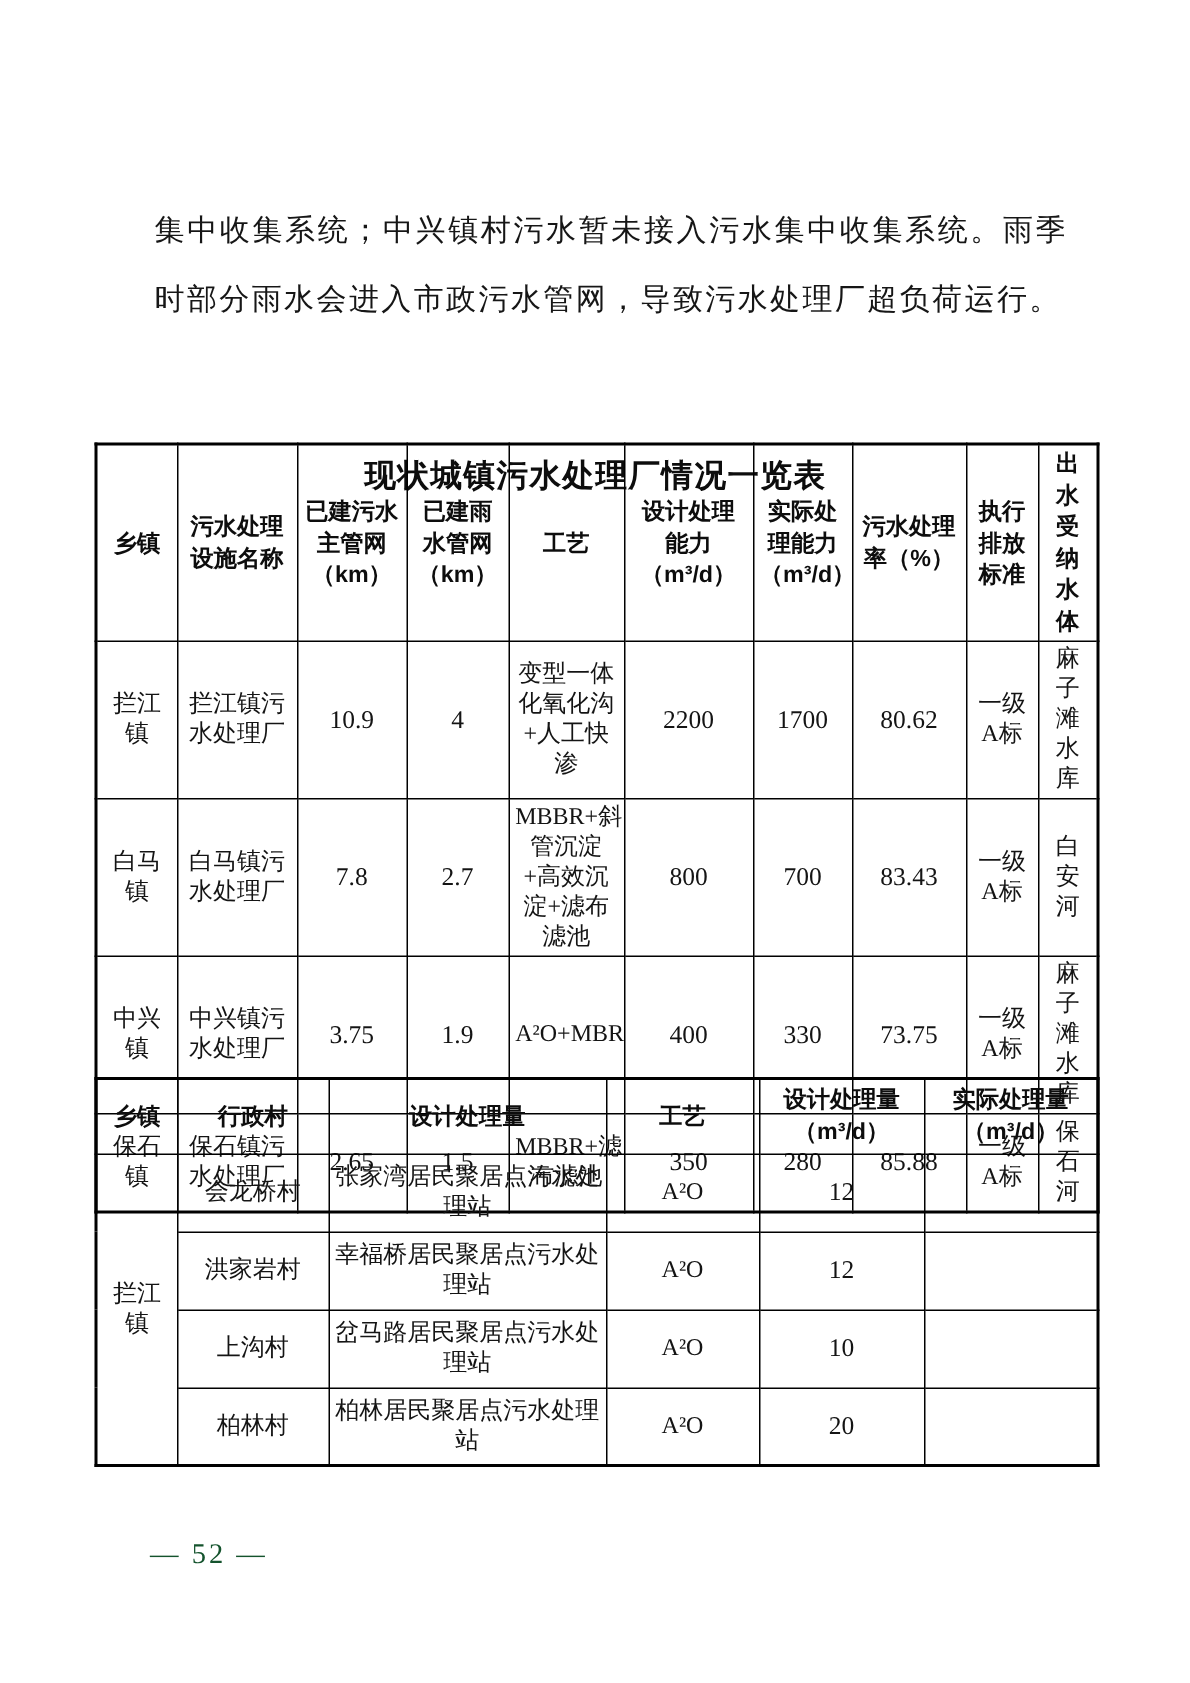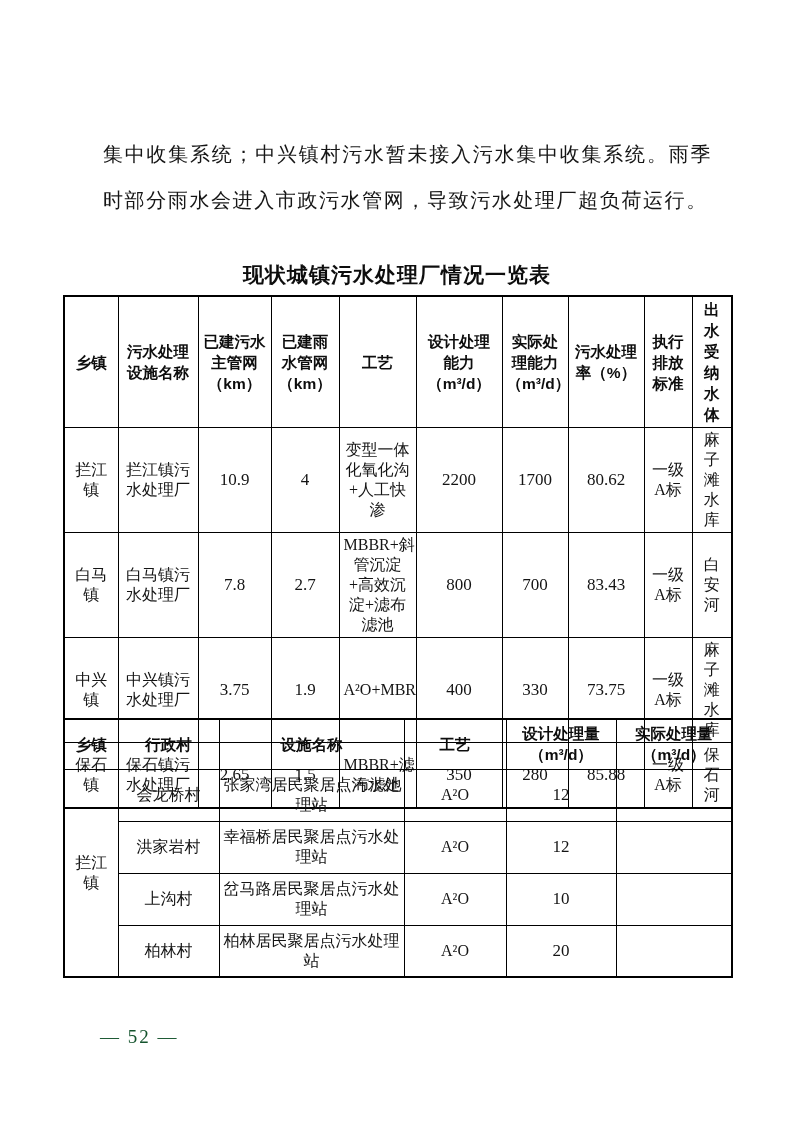--- a/index.html
+++ b/index.html
@@ -26,20 +26,21 @@
   }
   .tbl-title {
     position: absolute;
     left: 63px;
     width: 668px;
     text-align: center;
     font-weight: bold;
     font-size: 21px;
     letter-spacing: 1px;
     color: #0d0d0d;
+    margin-top: 42px;
   }
   #t1-title { top: 261px; }
   #t2-title { top: 692px; }
   table {
     position: absolute;
     left: 63px;
     width: 668px;
     border-collapse: collapse;
     table-layout: fixed;
     border: 2px solid #000;
@@ -168,21 +169,21 @@
         <col style="width:101px">
         <col style="width:185px">
       <col style="width:102px">
         <col style="width:110px">
         <col style="width:116px">
     </colgroup>
     <tbody>
         <tr style="height:50px">
       <th>乡镇</th>
       <th>行政村</th>
-      <th>设施名称</th>
+      <th>设计处理量</th>
       <th>工艺</th>
       <th>设计处理量（m³/d）</th>
       <th>实际处理量（m³/d）</th>
     </tr>
     <tr style="height:52px">
       <td rowspan="4">拦江镇</td>
       <td>会龙桥村</td>
       <td>张家湾居民聚居点污水处理站</td>
       <td>A²O</td>
       <td class="num">12</td>

